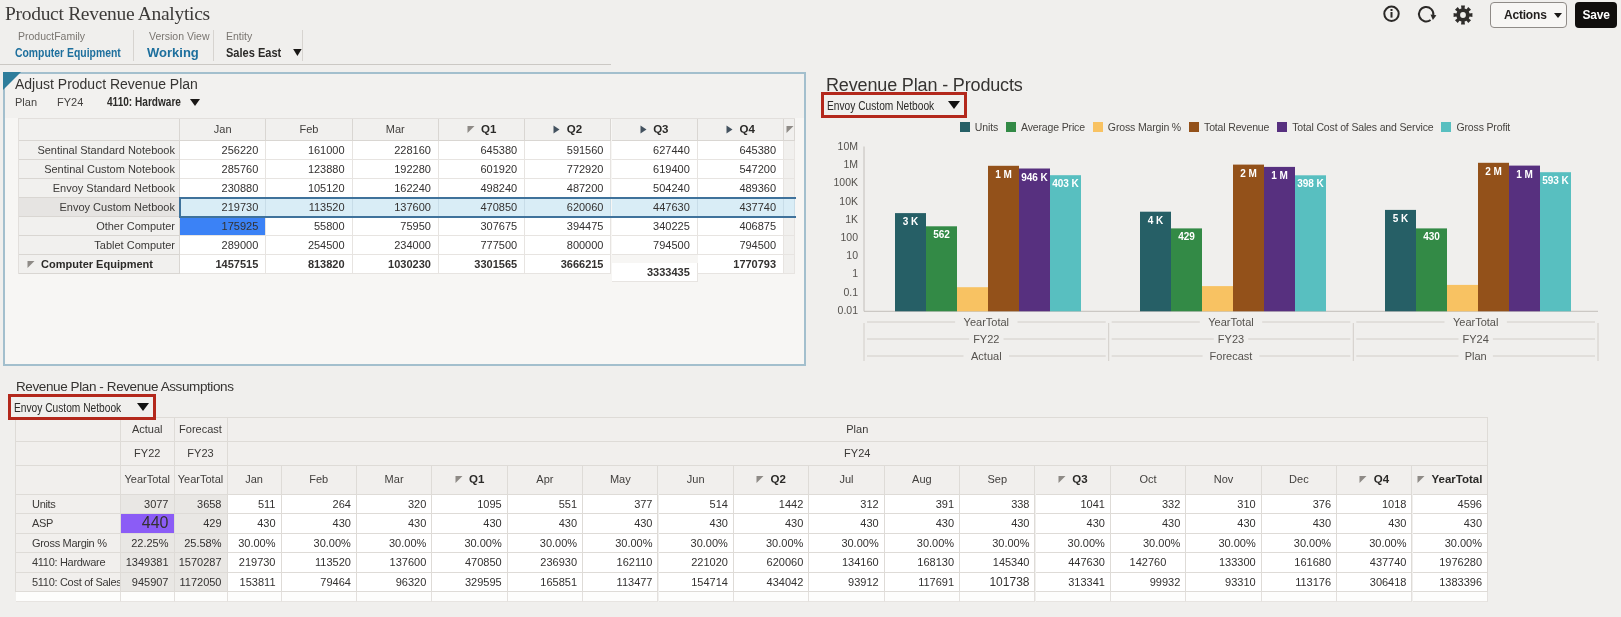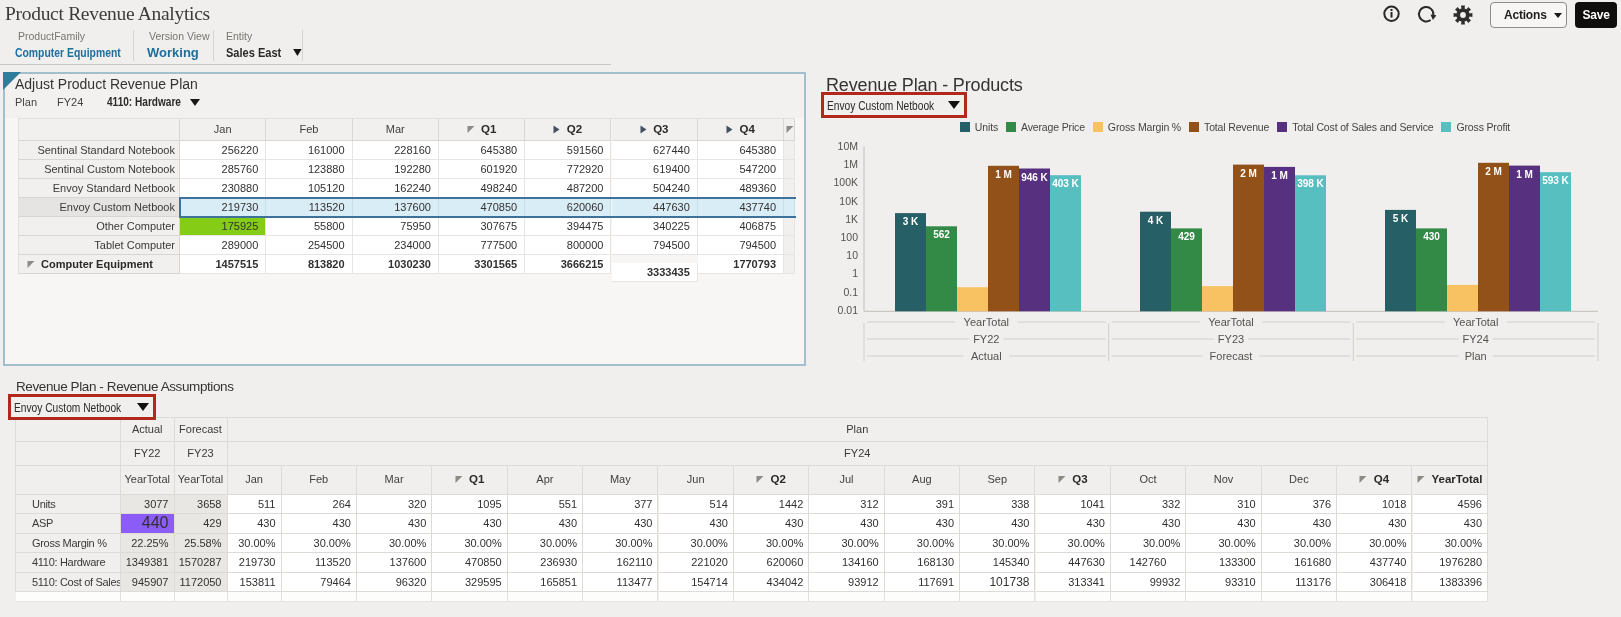--- a/index.html
+++ b/index.html
@@ -96,21 +96,21 @@
     <div style="position:absolute;left:19px;top:198px;width:161px;height:19px;background:#e6e4e2;border-right:1px solid #d9d6d2;border-bottom:1px solid #d9d6d2;box-sizing:border-box;font-size:11px;color:#3b3937;text-align:right;padding-right:4px;line-height:18px;white-space:nowrap;overflow:hidden;">Envoy Custom Netbook</div>
     <div style="position:absolute;left:180px;top:198px;width:86.30000000000001px;height:19px;background:#d9edf6;border-right:1px solid #c8dde8;border-bottom:1px solid #c8dde8;box-sizing:border-box;font-size:11px;color:#333130;text-align:right;padding-right:7px;line-height:18px;white-space:nowrap;overflow:hidden;">219730</div>
     <div style="position:absolute;left:266.3px;top:198px;width:86.30000000000001px;height:19px;background:#d9edf6;border-right:1px solid #c8dde8;border-bottom:1px solid #c8dde8;box-sizing:border-box;font-size:11px;color:#333130;text-align:right;padding-right:7px;line-height:18px;white-space:nowrap;overflow:hidden;">113520</div>
     <div style="position:absolute;left:352.6px;top:198px;width:86.29999999999995px;height:19px;background:#d9edf6;border-right:1px solid #c8dde8;border-bottom:1px solid #c8dde8;box-sizing:border-box;font-size:11px;color:#333130;text-align:right;padding-right:7px;line-height:18px;white-space:nowrap;overflow:hidden;">137600</div>
     <div style="position:absolute;left:438.9px;top:198px;width:86.30000000000007px;height:19px;background:#d9edf6;border-right:1px solid #c8dde8;border-bottom:1px solid #c8dde8;box-sizing:border-box;font-size:11px;color:#333130;text-align:right;padding-right:7px;line-height:18px;white-space:nowrap;overflow:hidden;">470850</div>
     <div style="position:absolute;left:525.2px;top:198px;width:86.29999999999995px;height:19px;background:#d9edf6;border-right:1px solid #c8dde8;border-bottom:1px solid #c8dde8;box-sizing:border-box;font-size:11px;color:#333130;text-align:right;padding-right:7px;line-height:18px;white-space:nowrap;overflow:hidden;">620060</div>
     <div style="position:absolute;left:611.5px;top:198px;width:86.29999999999995px;height:19px;background:#d9edf6;border-right:1px solid #c8dde8;border-bottom:1px solid #c8dde8;box-sizing:border-box;font-size:11px;color:#333130;text-align:right;padding-right:7px;line-height:18px;white-space:nowrap;overflow:hidden;">447630</div>
     <div style="position:absolute;left:697.8px;top:198px;width:86.30000000000007px;height:19px;background:#d9edf6;border-right:1px solid #c8dde8;border-bottom:1px solid #c8dde8;box-sizing:border-box;font-size:11px;color:#333130;text-align:right;padding-right:7px;line-height:18px;white-space:nowrap;overflow:hidden;">437740</div>
     <div style="position:absolute;left:784.1px;top:198px;width:10.899999999999977px;height:19px;background:#d9edf6;border-right:1px solid #c8dde8;border-bottom:1px solid #c8dde8;box-sizing:border-box;font-size:11px;color:#333130;text-align:right;padding-right:0px;line-height:18px;white-space:nowrap;overflow:hidden;"></div>
     <div style="position:absolute;left:19px;top:217px;width:161px;height:19px;background:#f1f0ee;border-right:1px solid #d9d6d2;border-bottom:1px solid #d9d6d2;box-sizing:border-box;font-size:11px;color:#3b3937;text-align:right;padding-right:4px;line-height:18px;white-space:nowrap;overflow:hidden;">Other Computer</div>
-    <div style="position:absolute;left:180px;top:217px;width:86.30000000000001px;height:19px;background:#84cc16;border-right:1px solid #e7e4e1;border-bottom:1px solid #e7e4e1;box-sizing:border-box;font-size:11px;color:#333130;text-align:right;padding-right:7px;line-height:18px;white-space:nowrap;overflow:hidden;">175925</div>
+    <div style="position:absolute;left:180px;top:217px;width:86.30000000000001px;height:19px;background:#3b82f6;border-right:1px solid #e7e4e1;border-bottom:1px solid #e7e4e1;box-sizing:border-box;font-size:11px;color:#333130;text-align:right;padding-right:7px;line-height:18px;white-space:nowrap;overflow:hidden;">175925</div>
     <div style="position:absolute;left:266.3px;top:217px;width:86.30000000000001px;height:19px;background:#ffffff;border-right:1px solid #e7e4e1;border-bottom:1px solid #e7e4e1;box-sizing:border-box;font-size:11px;color:#333130;text-align:right;padding-right:7px;line-height:18px;white-space:nowrap;overflow:hidden;">55800</div>
     <div style="position:absolute;left:352.6px;top:217px;width:86.29999999999995px;height:19px;background:#ffffff;border-right:1px solid #e7e4e1;border-bottom:1px solid #e7e4e1;box-sizing:border-box;font-size:11px;color:#333130;text-align:right;padding-right:7px;line-height:18px;white-space:nowrap;overflow:hidden;">75950</div>
     <div style="position:absolute;left:438.9px;top:217px;width:86.30000000000007px;height:19px;background:#ffffff;border-right:1px solid #e7e4e1;border-bottom:1px solid #e7e4e1;box-sizing:border-box;font-size:11px;color:#333130;text-align:right;padding-right:7px;line-height:18px;white-space:nowrap;overflow:hidden;">307675</div>
     <div style="position:absolute;left:525.2px;top:217px;width:86.29999999999995px;height:19px;background:#ffffff;border-right:1px solid #e7e4e1;border-bottom:1px solid #e7e4e1;box-sizing:border-box;font-size:11px;color:#333130;text-align:right;padding-right:7px;line-height:18px;white-space:nowrap;overflow:hidden;">394475</div>
     <div style="position:absolute;left:611.5px;top:217px;width:86.29999999999995px;height:19px;background:#ffffff;border-right:1px solid #e7e4e1;border-bottom:1px solid #e7e4e1;box-sizing:border-box;font-size:11px;color:#333130;text-align:right;padding-right:7px;line-height:18px;white-space:nowrap;overflow:hidden;">340225</div>
     <div style="position:absolute;left:697.8px;top:217px;width:86.30000000000007px;height:19px;background:#ffffff;border-right:1px solid #e7e4e1;border-bottom:1px solid #e7e4e1;box-sizing:border-box;font-size:11px;color:#333130;text-align:right;padding-right:7px;line-height:18px;white-space:nowrap;overflow:hidden;">406875</div>
     <div style="position:absolute;left:784.1px;top:217px;width:10.899999999999977px;height:19px;background:#f1f0ee;border-right:1px solid #e7e4e1;border-bottom:1px solid #e7e4e1;box-sizing:border-box;font-size:11px;color:#333130;text-align:right;padding-right:0px;line-height:18px;white-space:nowrap;overflow:hidden;"></div>
     <div style="position:absolute;left:19px;top:236px;width:161px;height:19px;background:#f1f0ee;border-right:1px solid #d9d6d2;border-bottom:1px solid #d9d6d2;box-sizing:border-box;font-size:11px;color:#3b3937;text-align:right;padding-right:4px;line-height:18px;white-space:nowrap;overflow:hidden;">Tablet Computer</div>
     <div style="position:absolute;left:180px;top:236px;width:86.30000000000001px;height:19px;background:#ffffff;border-right:1px solid #e7e4e1;border-bottom:1px solid #e7e4e1;box-sizing:border-box;font-size:11px;color:#333130;text-align:right;padding-right:7px;line-height:18px;white-space:nowrap;overflow:hidden;">289000</div>
     <div style="position:absolute;left:266.3px;top:236px;width:86.30000000000001px;height:19px;background:#ffffff;border-right:1px solid #e7e4e1;border-bottom:1px solid #e7e4e1;box-sizing:border-box;font-size:11px;color:#333130;text-align:right;padding-right:7px;line-height:18px;white-space:nowrap;overflow:hidden;">254500</div>

